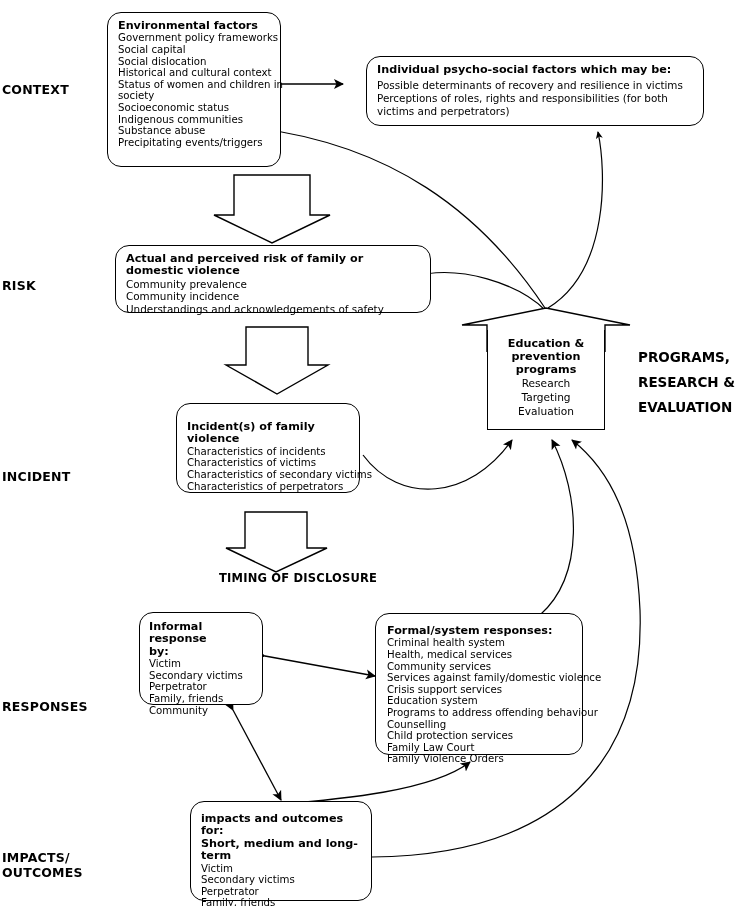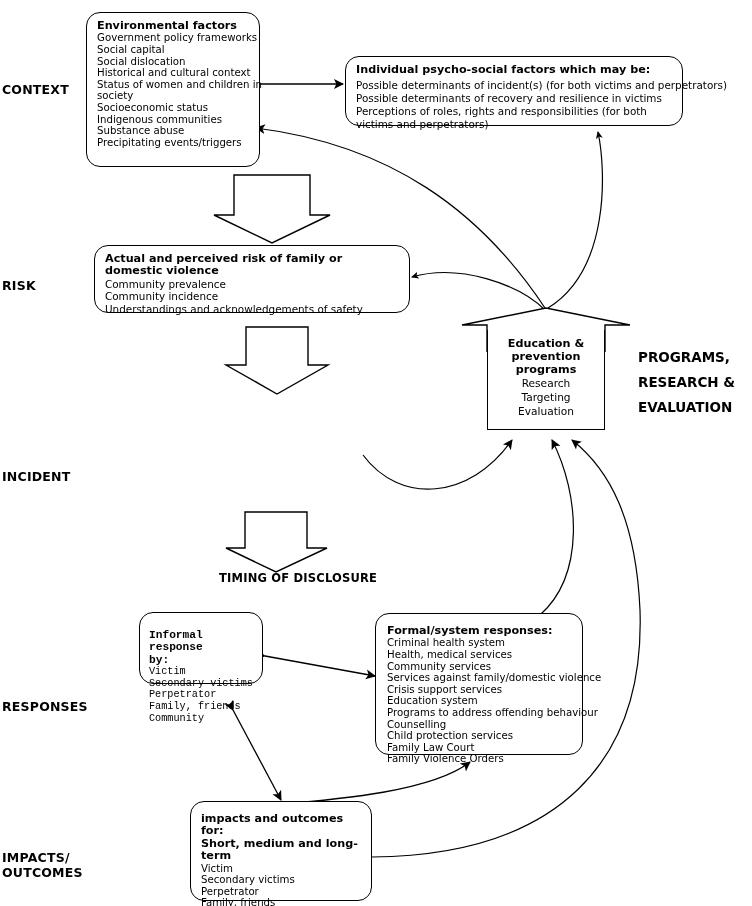--- a/index.html
+++ b/index.html
@@ -5,21 +5,21 @@
   html,body{margin:0;padding:0;background:#ffffff;}
   body{width:752px;height:906px;font-family:"DejaVu Sans","Liberation Sans",sans-serif;color:#000;}
   #stage{position:relative;width:752px;height:906px;overflow:hidden;background:#fff;}
   svg#wires{position:absolute;left:0;top:0;width:752px;height:906px;}
   .stage-label{position:absolute;font-weight:bold;font-size:12.5px;letter-spacing:.2px;line-height:15px;white-space:pre-line;}
   .nodebox{position:absolute;box-sizing:border-box;border:1.4px solid #000;background:#fff;}
   .rnd{border-radius:14px;}
   .nodebox .ttl{font-weight:bold;font-size:11.2px;line-height:12.4px;margin:0;padding:0;}
   .nodebox ul{list-style:none;margin:0;padding:0;}
   .nodebox li{font-size:10.2px;line-height:11.6px;white-space:nowrap;}
-  .pad{padding:7px 8px 4px 10px;}
+  .pad{padding:7px 8px 4px 10px;margin-left:21px;}
   .plain-label{position:absolute;font-weight:bold;font-size:11.5px;letter-spacing:.2px;}
   .prog-label{position:absolute;font-weight:bold;font-size:13.5px;line-height:25px;}
   .edutext{position:absolute;left:0;top:0;width:100%;text-align:center;}
   .edutext .ttl2{font-weight:bold;font-size:11.2px;line-height:13px;}
   .edutext .sub{font-size:10.6px;line-height:14px;}
 </style>
 </head>
 <body>
 
 <div id="stage">
@@ -110,48 +110,56 @@
       <li>Socioeconomic status</li>
       <li>Indigenous communities</li>
       <li>Substance abuse</li>
       <li>Precipitating events/triggers</li>
     </ul>
   </div>
 
   <div class="nodebox rnd pad" style="left:345px;top:56px;width:338px;height:70px;">
     <div class="ttl">Individual psycho-social factors which may be:</div>
     <ul style="margin-top:3px;">
-      <li style="font-size:10.4px;line-height:13px;">Possible determinants of incident(s) (for both victims and perpetrators)</li>
       <li style="font-size:10.4px;line-height:13px;">Possible determinants of recovery and resilience in victims</li>
       <li style="font-size:10.4px;line-height:13px;">Perceptions of roles, rights and responsibilities (for both</li>
       <li style="font-size:10.4px;line-height:13px;">victims and perpetrators)</li>
     </ul>
   </div>
 
   <div class="nodebox rnd pad" style="left:94px;top:245px;width:316px;height:68px;">
     <div class="ttl">Actual and perceived risk of family or domestic violence</div>
     <ul>
       <li style="font-size:10.4px;line-height:12.6px;">Community prevalence</li>
       <li style="font-size:10.4px;line-height:12.6px;">Community incidence</li>
       <li style="font-size:10.4px;line-height:12.6px;">Understandings and acknowledgements of safety</li>
     </ul>
   </div>
 
+  <div class="nodebox rnd" style="left:176px;top:403px;width:184px;height:90px;padding:17px 8px 4px 10px;">
+    <div class="ttl">Incident(s) of family violence</div>
+    <ul>
+      <li>Characteristics of incidents</li>
+      <li>Characteristics of victims</li>
+      <li>Characteristics of secondary victims</li>
+      <li>Characteristics of perpetrators</li>
+    </ul>
+  </div>
 
   <div class="nodebox" style="left:487px;top:330px;width:118px;height:100px;border-top:none;">
     <div class="edutext" style="top:7px;">
       <div class="ttl2">Education &amp;</div>
       <div class="ttl2">prevention programs</div>
       <div class="sub">Research</div>
       <div class="sub">Targeting</div>
       <div class="sub">Evaluation</div>
     </div>
   </div>
 
-  <div class="nodebox rnd" style="left:139px;top:612px;width:124px;height:72px;padding:16px 6px 4px 9px;font-family:Liberation Mono, monospace;">
+  <div class="nodebox rnd" style="left:139px;top:612px;width:124px;height:93px;padding:8px 6px 4px 9px;">
     <div class="ttl">Informal response</div>
     <div class="ttl">by:</div>
     <ul>
       <li>Victim</li>
       <li>Secondary victims</li>
       <li>Perpetrator</li>
       <li>Family, friends</li>
       <li>Community</li>
     </ul>
   </div>

